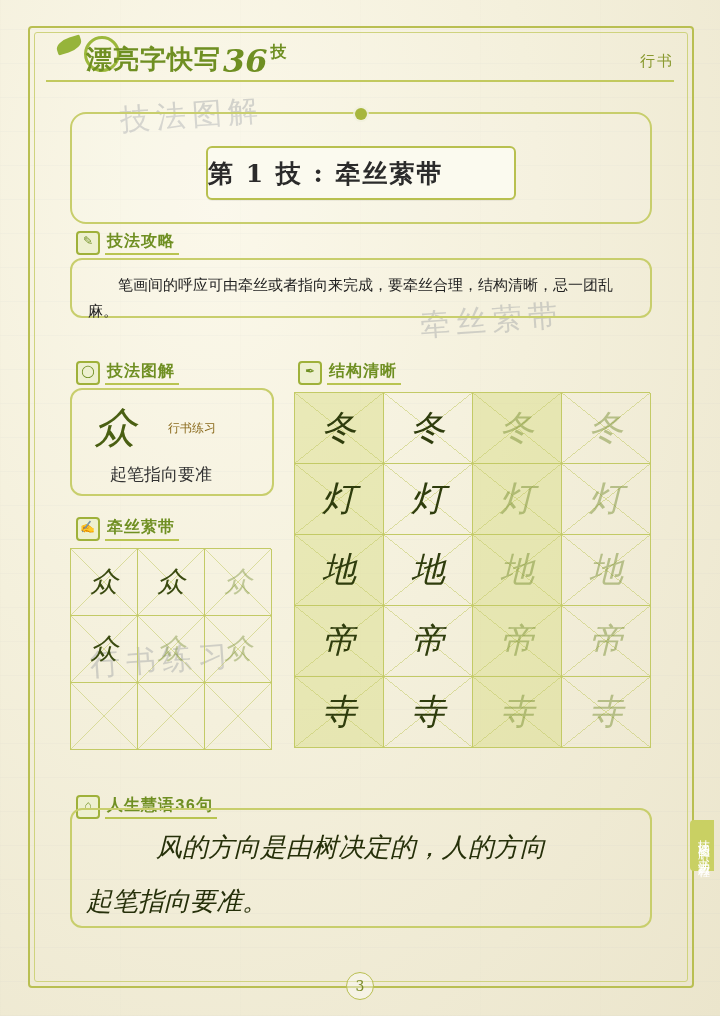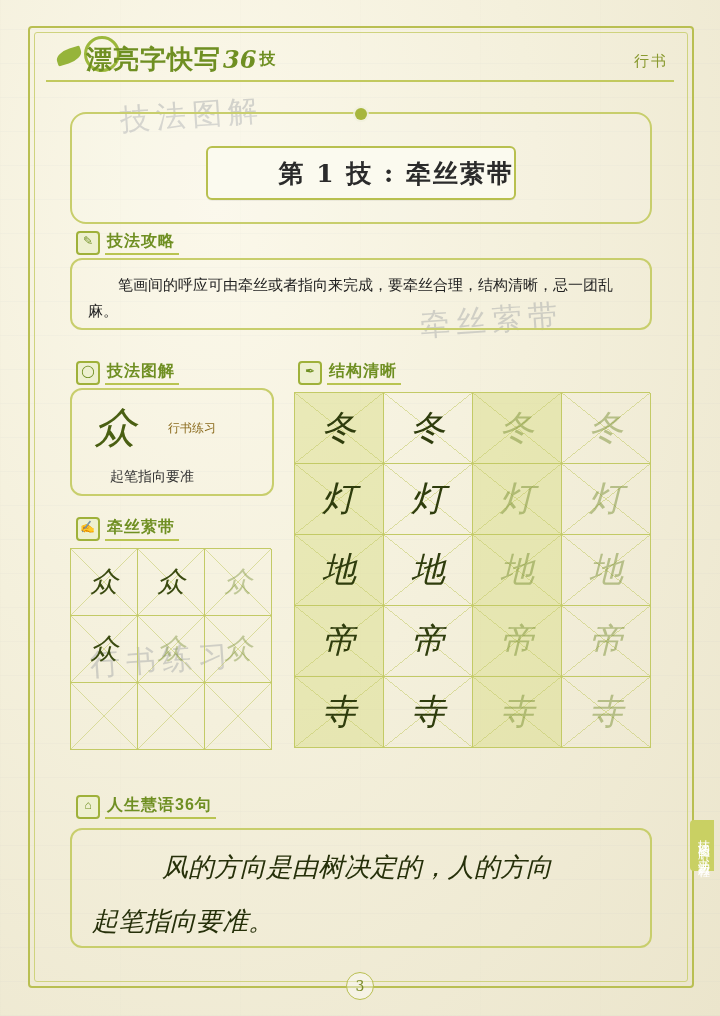--- a/index.html
+++ b/index.html
@@ -56,21 +56,21 @@
   
   .header {
     position: absolute;
     left: 46px; top: 40px; right: 46px;
     height: 46px;
   }
   .logo {
     position: absolute;
     left: 10px; top: 2px;
     display: flex;
-    align-items: center;
+    align-items: flex-start;
     color: #7e9c2a;
     font-family: "DejaVu Serif", serif;
     font-weight: bold;
   }
   .logo .leaf {
     width: 26px; height: 14px;
     background: #96b43a;
     border-radius: 60% 10% 60% 10%;
     transform: rotate(-18deg);
     margin-right: 4px;
@@ -85,38 +85,38 @@
     left: 28px; top: -6px;
   }
   .logo-title {
     font-size: 26px;
     letter-spacing: 1px;
     color: #6f8f22;
     position: relative;
     z-index: 2;
   }
   .logo-num {
-    font-size: 24px;
+    font-size: 32px;
     color: #6f8f22;
     margin-left: 2px;
     font-style: italic;
   }
   .logo-suffix {
     font-size: 16px;
     color: #6f8f22;
     margin-left: 3px;
   }
   .header-rule {
     position: absolute;
     left: 0; right: 0; top: 40px;
     border-bottom: 2px solid #c2c95e;
   }
   .header-right {
     position: absolute;
-    right: 6px; top: 12px;
+    right: 0; top: 12px;
     color: #8a9a30;
     font-size: 15px;
     font-family: "DejaVu Serif", serif;
     letter-spacing: 2px;
   }
 
   
   .title-box {
     position: absolute;
     left: 70px; top: 112px; right: 68px;
@@ -138,21 +138,21 @@
     position: absolute;
     left: 50%; top: 32px;
     transform: translateX(-50%);
     width: 306px;
     height: 50px;
     border: 2px solid #b8c04f;
     border-radius: 6px;
     background: #fbfaef;
     display: flex;
     align-items: center;
-    justify-content: flex-end;
+    justify-content: flex-start;
     box-shadow: 0 1px 0 rgba(0,0,0,0.05);
   }
   .title-plate span {
     font-family: "DejaVu Serif", serif;
     font-weight: bold;
     font-size: 25px;
     color: #2b2b2b;
     letter-spacing: 2px;
   }
 
@@ -168,34 +168,34 @@
     width: 20px; height: 20px;
     border: 2px solid #9fb13a;
     border-radius: 4px;
     background: #eef0cf;
     color: #6f8f22;
     font-size: 12px;
     line-height: 17px;
     text-align: center;
   }
   .sec-label .txt {
-    font-family: Liberation Sans, sans-serif;
+    font-family: Liberation Mono, monospace;
     font-weight: bold;
     font-size: 16px;
     color: #6f8f22;
     letter-spacing: 1px;
     border-bottom: 2px solid #b9c451;
     padding: 0 4px 1px 2px;
   }
 
   
   .strategy-box {
     position: absolute;
     left: 70px; top: 258px; right: 68px;
-    height: 72px;
+    height: 60px;
     border: 2px solid #c8ce6c;
     border-radius: 12px;
     padding: 12px 16px;
     box-sizing: border-box;
   }
   .strategy-text {
     font-family: "DejaVu Serif", serif;
     font-size: 15px;
     line-height: 26px;
     color: #222;
@@ -222,21 +222,21 @@
     position: absolute;
     left: 96px; top: 30px;
     font-family: "DejaVu Serif", serif;
     font-size: 12px;
     color: #8a6a1c;
   }
   .illus-note2 {
     position: absolute;
     left: 38px; bottom: 8px;
     font-family: "DejaVu Serif", serif;
-    font-size: 14px;
+    font-size: 17px;
     color: #333;
   }
 
   
   .grid {
     position: absolute;
     display: grid;
     border-left: 1.5px solid #c3ca66;
     border-top: 1.5px solid #c3ca66;
     box-sizing: border-box;
@@ -261,25 +261,25 @@
     color: #2f3d0d;
     z-index: 2;
   }
   .cell .ch.faint { color: rgba(110,135,40,0.45); }
   .cell .ch.ex { font-size: 28px; color: #3a4a10; }
   .cell .ch.exf { font-size: 28px; color: rgba(110,135,40,0.40); }
 
   
   .quote-box {
     position: absolute;
-    left: 70px; top: 828px; right: 68px;
+    left: 70px; top: 808px; right: 68px;
     height: 120px;
     border: 2px solid #c8ce6c;
     border-radius: 12px;
-    padding: 10px 12px;
+    padding: 10px 6px;
     box-sizing: border-box;
   }
   .quote-line {
     font-family: "DejaVu Serif", serif;
     font-style: italic;
     font-size: 26px;
     color: #26300a;
     line-height: 54px;
     white-space: nowrap;
   }

